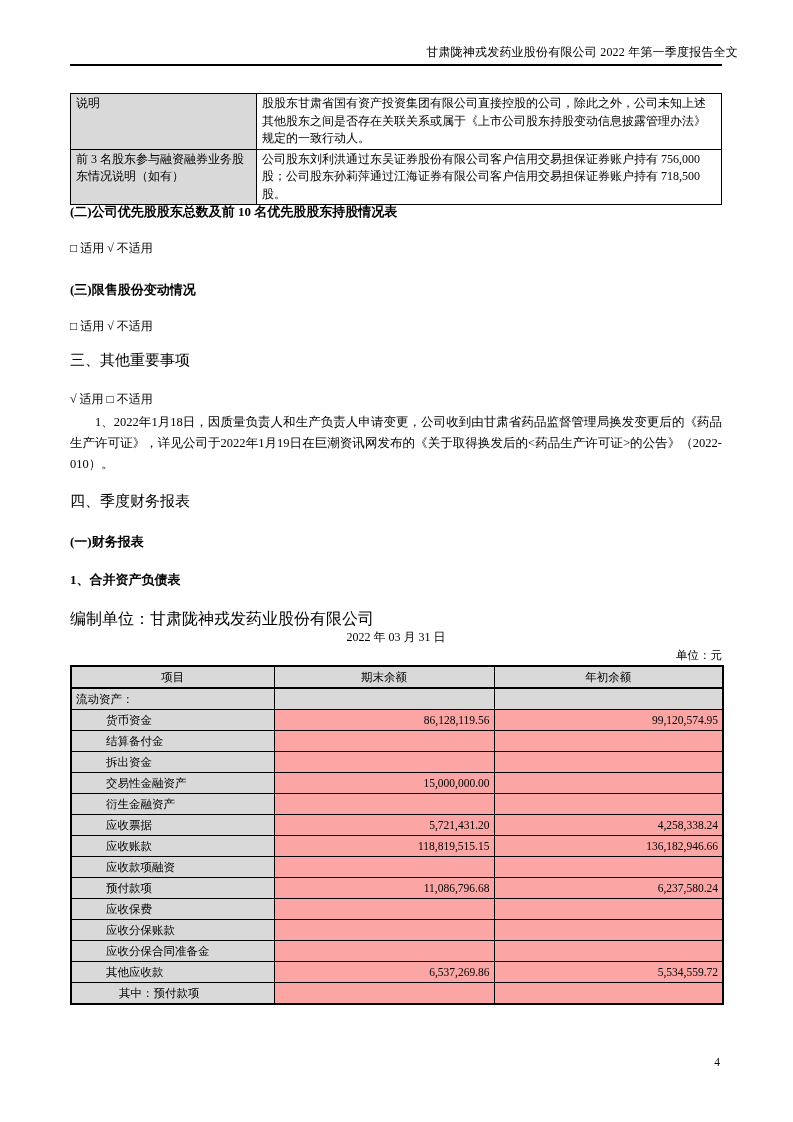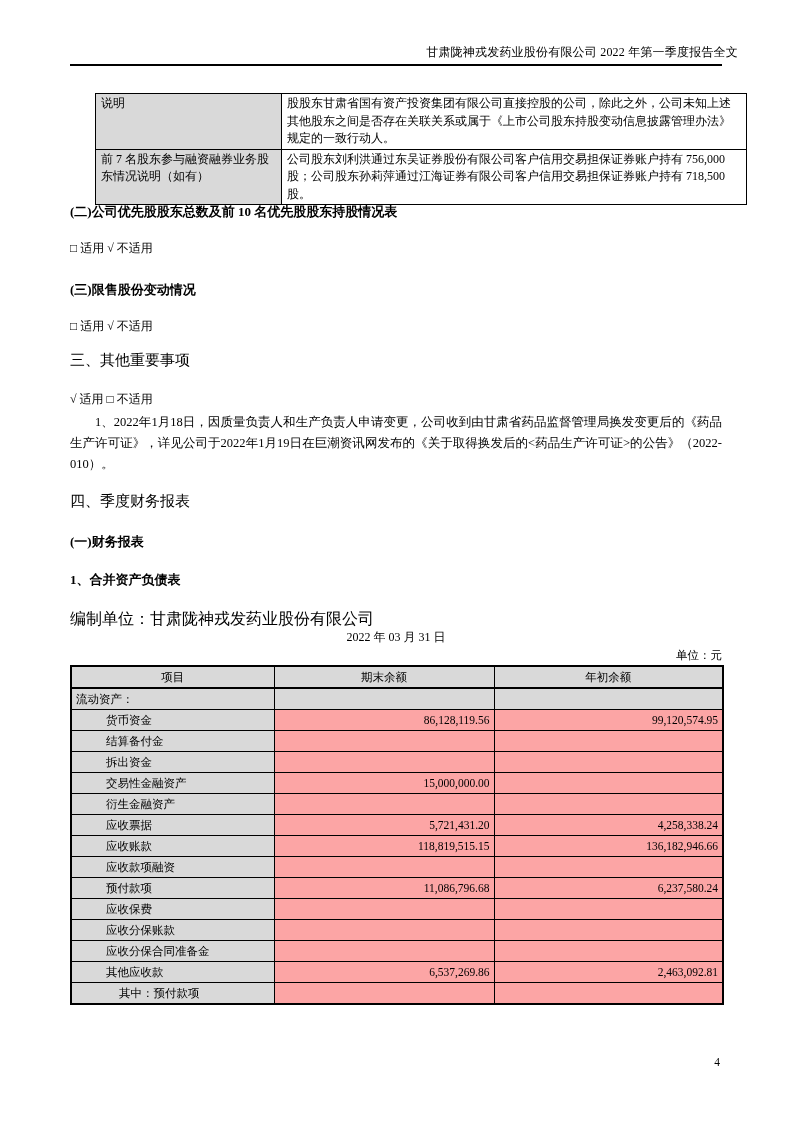--- a/index.html
+++ b/index.html
@@ -22,21 +22,20 @@
   .header-rule {
     top: 64px; left: 70px; width: 652px; height: 2px;
     background: #000;
   }
 
   
   .info-table {
     top: 93px; left: 70px; width: 652px;
     border-collapse: collapse; table-layout: fixed;
     font-size: 12px;
-    margin-left: 25px;
   }
   .info-table td {
     border: 1px solid #000;
     vertical-align: top;
     padding: 1px 5px;
     line-height: 17.5px;
   }
   .info-table td.label-cell { width: 175px; background: var(--shade); }
   .info-table tr.r1 td { height: 52px; }
   .info-table tr.r2 td { height: 36px; }
@@ -94,21 +93,21 @@
   <div class="abs doc-header">甘肃陇神戎发药业股份有限公司 2022 年第一季度报告全文</div>
   <div class="abs header-rule"></div>
 
   <table class="abs info-table">
     <tbody>
       <tr class="r1">
         <td class="label-cell">说明</td>
         <td>股股东甘肃省国有资产投资集团有限公司直接控股的公司，除此之外，公司未知上述其他股东之间是否存在关联关系或属于《上市公司股东持股变动信息披露管理办法》规定的一致行动人。</td>
       </tr>
       <tr class="r2">
-        <td class="label-cell">前 7 名股东参与融资融券业务股东情况说明（如有）</td>
+        <td class="label-cell">前 3 名股东参与融资融券业务股东情况说明（如有）</td>
         <td>公司股东刘利洪通过东吴证券股份有限公司客户信用交易担保证券账户持有 756,000 股；公司股东孙莉萍通过江海证券有限公司客户信用交易担保证券账户持有 718,500 股。</td>
       </tr>
     </tbody>
   </table>
 
   <div class="abs h-sub" style="top:203px;">(二)公司优先股股东总数及前 10 名优先股股东持股情况表</div>
   <div class="abs applicability" style="top:240px;">□ 适用 √ 不适用</div>
 
   <div class="abs h-sub" style="top:281px;">(三)限售股份变动情况</div>
   <div class="abs applicability" style="top:318px;">□ 适用 √ 不适用</div>
@@ -200,21 +199,21 @@
           <td class="c-num"></td>
         </tr>
         <tr>
           <td class="c-item indent-1">应收分保合同准备金</td>
           <td class="c-num"></td>
           <td class="c-num"></td>
         </tr>
         <tr>
           <td class="c-item indent-1">其他应收款</td>
           <td class="c-num">6,537,269.86</td>
-          <td class="c-num">2,463,092.81</td>
+          <td class="c-num">5,534,559.72</td>
         </tr>
         <tr>
           <td class="c-item indent-2">其中：预付款项</td>
           <td class="c-num"></td>
           <td class="c-num"></td>
         </tr>
       </tbody>
   </table>
 
   <div class="abs page-number">4</div>

